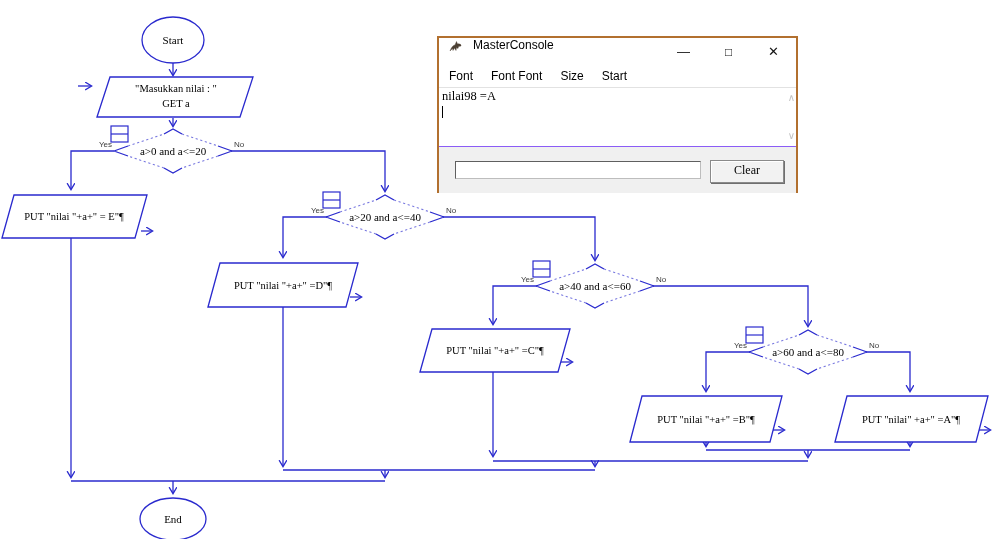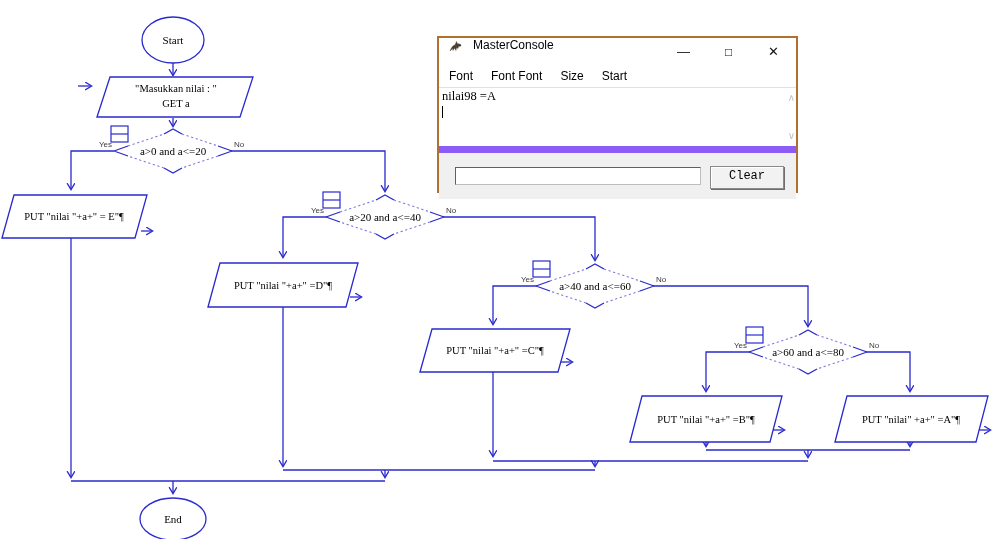--- a/index.html
+++ b/index.html
@@ -26,21 +26,21 @@
   .titlebar .app-icon{margin-left:9px;width:16px;height:16px;flex:0 0 16px;}
   .titlebar .title{margin-left:9px;font-size:12px;color:#000;}
   .titlebar .spacer{flex:1;}
   .winbtn{width:45px;height:27px;display:flex;align-items:center;justify-content:center;
     font-size:13px;color:#111;cursor:default;}
   .winbtn.max{font-size:12px;}
   .menubar{height:22px;display:flex;align-items:center;font-size:12px;color:#000;}
   .menubar .mitem{padding:2px 9px 3px 9px;}
   .menubar .mitem:first-child{padding-left:10px;}
   .console-area{
-    position:relative;height:57px;border-top:1px solid #e2e2e2;border-bottom:7px solid #8b5cf6;
+    position:relative;height:57px;border-top:1px solid #e2e2e2;border-bottom:1px solid #8b5cf6;
     font-family:"Liberation Serif",serif;font-size:12.5px;line-height:15px;color:#000;
     padding:1px 14px 0 3px;background:#fff;
   }
   .console-line{white-space:pre;}
   .caret{display:inline-block;width:1px;height:12px;background:#000;vertical-align:text-bottom;}
   .scrollup,.scrolldown{
     position:absolute;right:1px;color:#c3c3c3;font-size:10px;line-height:10px;
     font-family:"Liberation Sans",sans-serif;
   }
   .scrollup{top:5px;}
@@ -48,21 +48,21 @@
   .bottom-panel{position:relative;height:46px;background:#f0f0f0;}
   .console-input{
     position:absolute;left:16px;top:14px;width:240px;height:16px;
     background:#fff;border:1px solid;border-color:#5f5f5f #bdbdbd #bdbdbd #5f5f5f;
     font-size:12px;padding:0 2px;outline:none;
   }
   .clear-btn{
     position:absolute;left:271px;top:13px;width:72px;height:21px;
     background:#f2f2f2;border:1px solid #8a8a8a;
     box-shadow:1px 1px 0 #6f6f6f, inset 1px 1px 0 #ffffff;
-    font-family:Liberation Mono, monospace;font-size:12px;color:#000;
+    font-family:Liberation Serif, serif;font-size:12px;color:#000;
     text-align:center;line-height:19px;cursor:default;
   }
 </style>
 </head>
 <body>
 
 <svg id="flow" width="1003" height="539" viewBox="0 0 1003 539">
   <defs>
     <marker id="arr" markerWidth="8" markerHeight="8" refX="4.5" refY="3" orient="auto">
       <path d="M0,0 L5,3 L0,6" fill="none" stroke="#2a2ace" stroke-width="1"></path>

